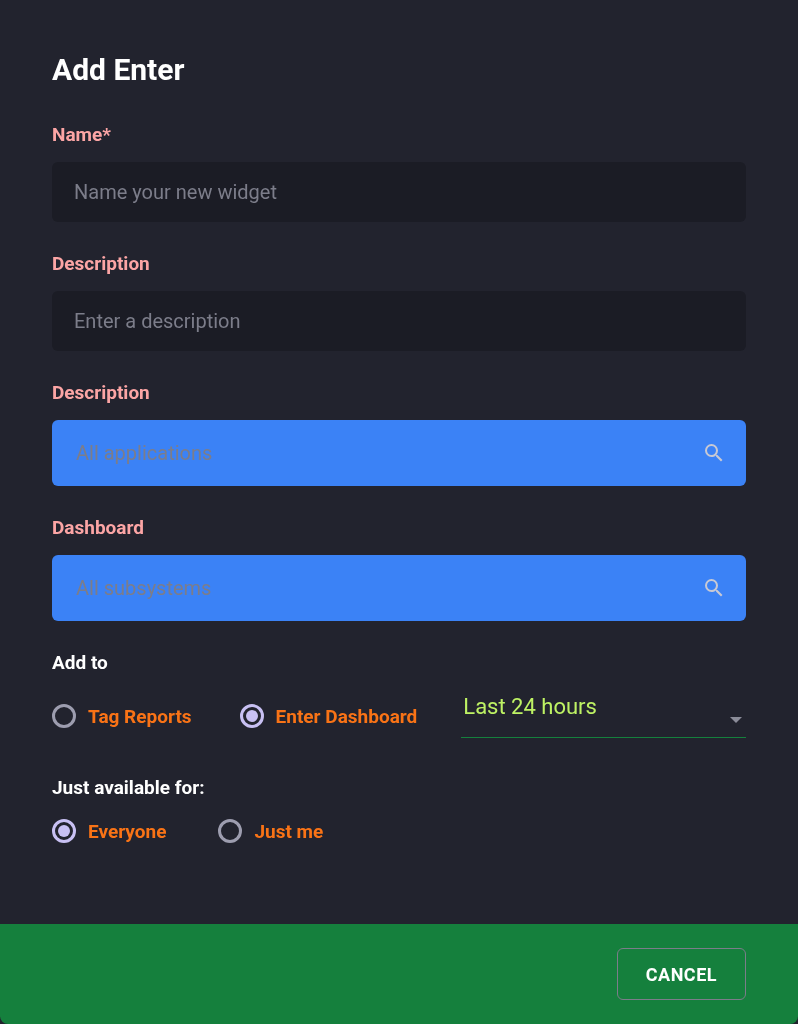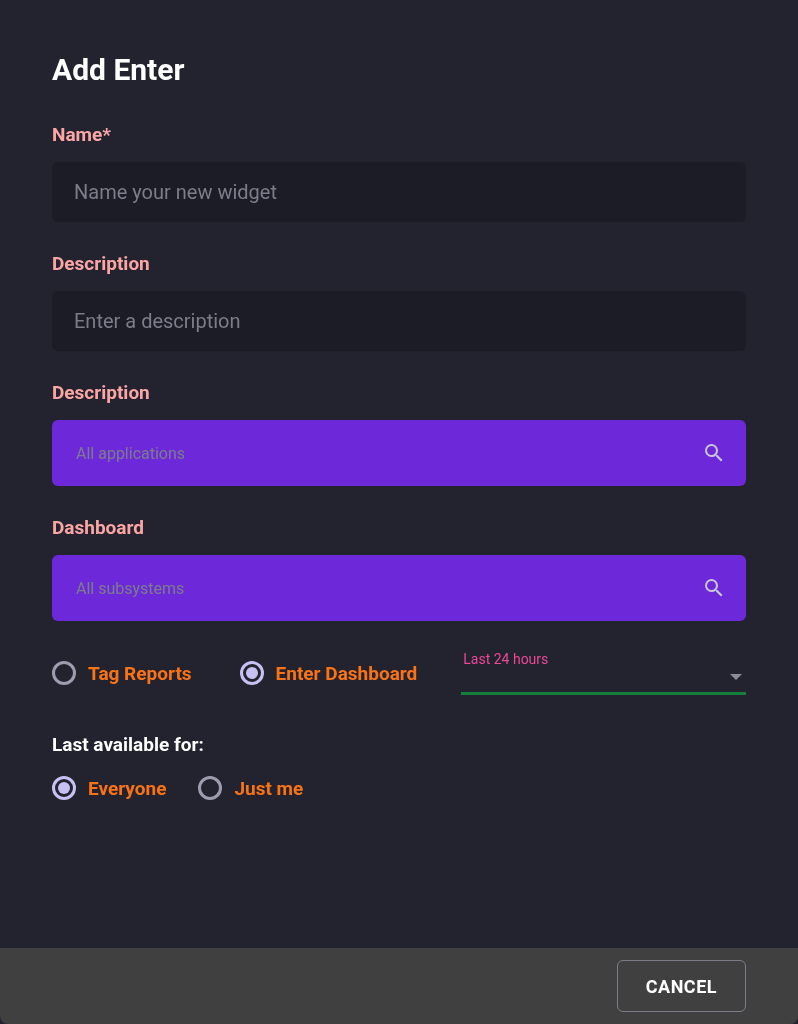--- a/index.html
+++ b/index.html
@@ -51,26 +51,26 @@
     .text-input::placeholder {
       color: #7c7d8a;
     }
     .combo-wrap {
       position: relative;
       width: 100%;
     }
     .combo-input {
       width: 100%;
       height: 66px;
-      background-color: #6d28d9;
+      background-color: #3b82f6;
       border: none;
       border-radius: 6px;
       padding: 0 60px 0 24px;
       color: #ffffff;
-      font-size: 16px;
+      font-size: 20px;
       font-family: inherit;
     }
     .combo-input::placeholder {
       color: #7c7d8a;
     }
     .search-btn {
       position: absolute;
       right: 20px;
       top: 50%;
       transform: translateY(-50%);
@@ -94,21 +94,21 @@
     }
     .addto-row {
       display: flex;
       align-items: center;
       gap: 48px;
       margin-bottom: 30px;
     }
     .radio-row {
       display: flex;
       align-items: flex-start;
-      gap: 32px;
+      gap: 52px;
     }
     .radio-item {
       display: flex;
       align-items: center;
       gap: 12px;
       cursor: pointer;
     }
     .radio-outer {
       width: 24px;
       height: 24px;
@@ -136,23 +136,23 @@
     .select-wrap {
       position: relative;
       flex: 1;
       margin-left: -4px;
     }
     .timeframe-select {
       width: 100%;
       height: 44px;
       background: transparent;
       border: none;
-      border-bottom: 3px solid #15803d;
-      color: #ec4899;
-      font-size: 14px;
+      border-bottom: 1px solid #15803d;
+      color: #bef264;
+      font-size: 22px;
       padding: 0 30px 8px 2px;
       font-family: inherit;
       appearance: none;
       cursor: pointer;
     }
     .dropdown-arrow {
       position: absolute;
       right: 4px;
       top: 14px;
       pointer-events: none;
@@ -160,22 +160,22 @@
     }
     .dropdown-arrow svg {
       width: 12px;
       height: 6px;
       fill: currentColor;
     }
     .availability-section {
       margin-top: 38px;
     }
     .footer {
-      background-color: #404040;
-      padding: 12px 52px;
+      background-color: #15803d;
+      padding: 24px 52px;
       display: flex;
       justify-content: flex-end;
       gap: 24px;
     }
     .btn {
       height: 52px;
       padding: 0 28px;
       font-size: 18px;
       font-weight: 700;
       letter-spacing: 0.5px;
@@ -228,20 +228,21 @@
       <input type="text" class="combo-input" placeholder="All subsystems" style="">
       <span class="search-btn">
         <svg viewBox="0 0 24 24">
             <path d="M15.5 14h-.79l-.28-.27A6.471 6.471 0 0016 9.5 6.5 6.5 0 109.5 16c1.61 0 3.09-.59 4.23-1.57l.27.28v.79l5 4.99L20.49 19l-4.99-5zm-6 0C7.01 14 5 11.99 5 9.5S7.01 5 9.5 5 14 7.01 14 9.5 11.99 14 9.5 14z"></path>
           </svg>
       </span>
     </div>
   </div>
 
   <div>
+    <label class="section-label">Add to</label>
     <div class="addto-row">
       <div class="radio-item">
         <span class="radio-outer"></span>
         <span class="radio-label">Tag Reports</span>
       </div>
       <div class="radio-item">
         <span class="radio-outer checked">
             <span class="radio-inner"></span>
           </span>
         <span class="radio-label">Enter Dashboard</span>
@@ -251,21 +252,21 @@
         <span class="dropdown-arrow">
           <svg viewBox="0 0 12 6">
               <path d="M0 0 L6 6 L12 0 Z"></path>
             </svg>
         </span>
       </div>
     </div>
   </div>
 
   <div class="availability-section">
-    <label class="section-label">Last available for:</label>
+    <label class="section-label">Just available for:</label>
     <div class="radio-row">
       <div class="radio-item">
         <span class="radio-outer checked">
             <span class="radio-inner"></span>
           </span>
         <span class="radio-label">Everyone</span>
       </div>
       <div class="radio-item">
         <span class="radio-outer"></span>
         <span class="radio-label">Just me</span>

